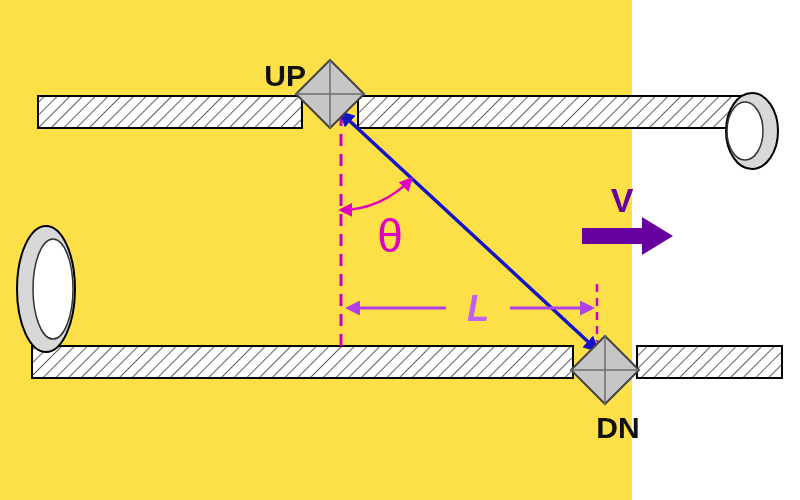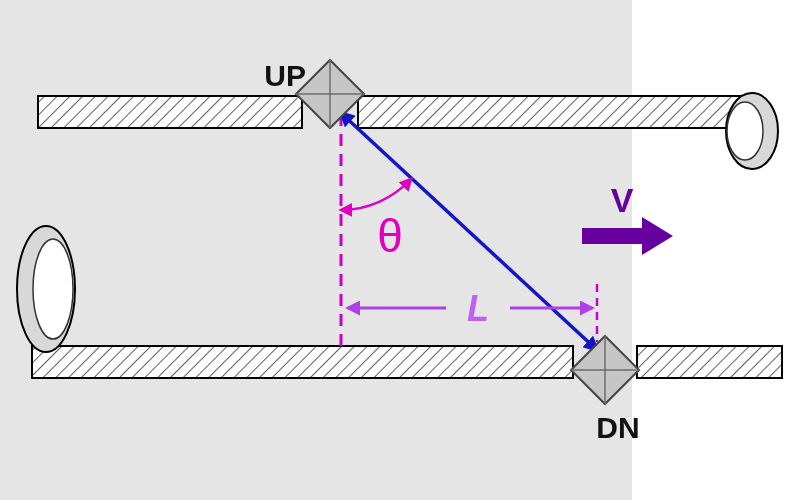--- a/index.html
+++ b/index.html
@@ -7,21 +7,21 @@
     padding: 0;
     background: #ffffff;
     width: 800px;
     height: 500px;
     overflow: hidden;
   }
   .stage {
     position: relative;
     width: 632px;
     height: 500px;
-    background: #e5e5e5;
+    background: #fde047;
   }
   svg text {
     font-family: "Liberation Sans", "DejaVu Sans", sans-serif;
   }
   .label-black {
     font-weight: bold;
     font-size: 30px;
     fill: #111111;
   }
   .label-theta {

